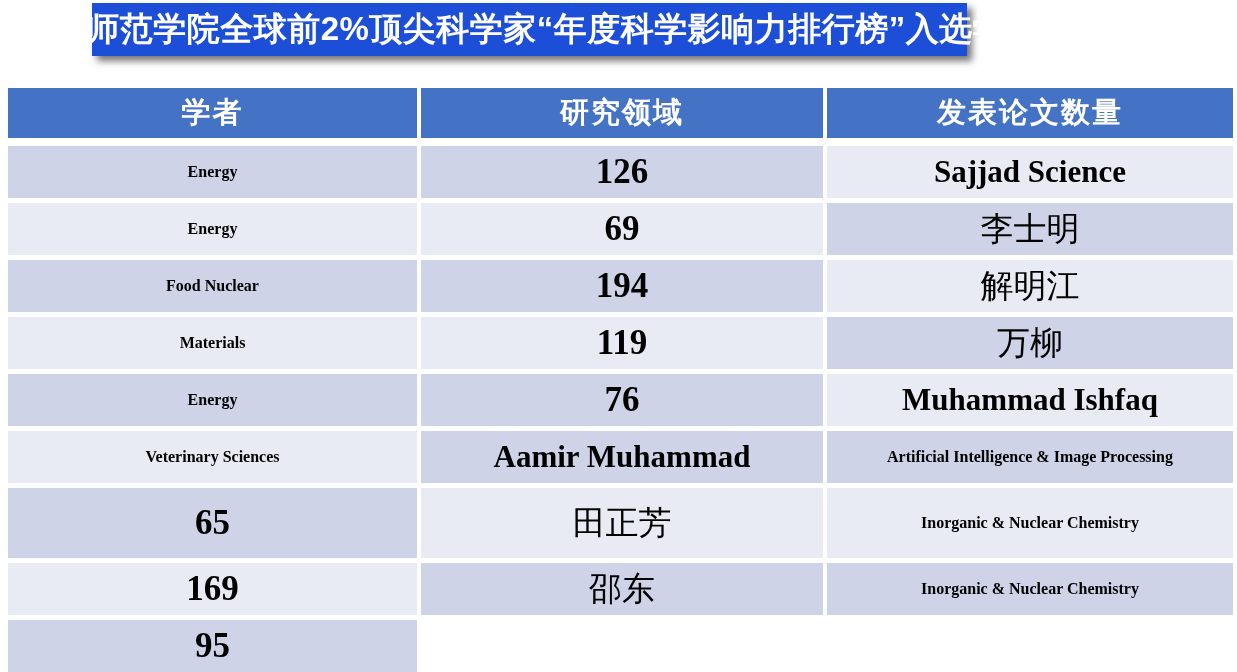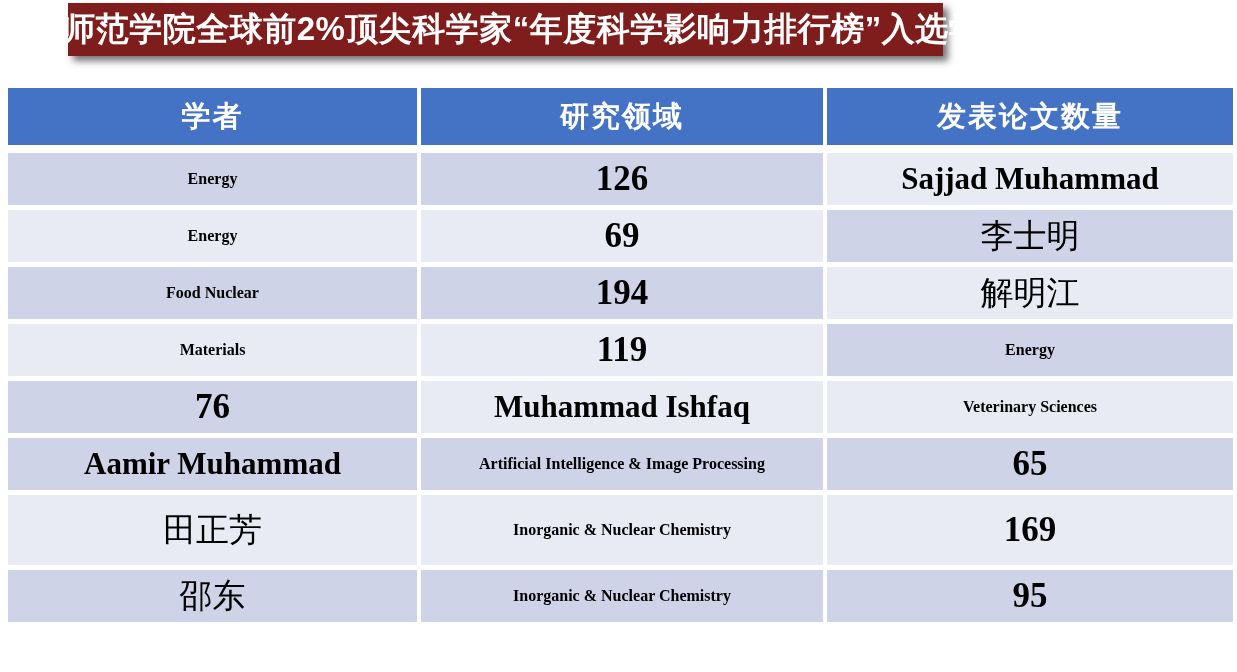--- a/index.html
+++ b/index.html
@@ -7,42 +7,42 @@
     width: 1237px; height: 672px;
     background: #ffffff;
     position: relative;
     overflow: hidden;
     font-family: "Liberation Sans", sans-serif;
   }
 
   
   .banner {
     position: absolute;
-    left: 68px; top: 3px;
+    left: 92px; top: 3px;
     width: 875px; height: 53px;
-    background: #7f1d1d;
+    background: #1d4ed8;
     color: #ffffff;
     display: flex; align-items: center; justify-content: center;
     font-size: 33px; font-weight: 700;
     letter-spacing: 0.5px;
     box-shadow: 5px 5px 7px rgba(70, 70, 70, 0.75);
     white-space: nowrap;
   }
 
   
   .table-wrap {
     position: absolute;
     left: 8px; top: 88px;
     width: 1225px;
   }
   .thead {
     display: grid;
     grid-template-columns: 409px 402px 406px;
     column-gap: 4px;
-    height: 57px;
+    height: 50px;
     margin-bottom: 8px;
   }
   .th {
     background: #4472C4;
     color: #ffffff;
     display: flex; align-items: center; justify-content: center;
     font-size: 29px; font-weight: 600;
     letter-spacing: 2px;
   }
   .tbody {
@@ -90,32 +90,33 @@
     <div class="th">学者</div>
     <div class="th">研究领域</div>
     <div class="th">发表论文数量</div>
   </div>
 
   <div class="tbody">
 
     <div class="cell dark field">Energy</div>
     <div class="cell dark papers">126</div>
 
-    <div class="cell light name en">Sajjad Muhammad</div>
+    <div class="cell light name en">Sajjad Science</div>
     <div class="cell light field">Energy</div>
     <div class="cell light papers">69</div>
 
     <div class="cell dark name zh">李士明</div>
     <div class="cell dark field">Food Nuclear</div>
     <div class="cell dark papers">194</div>
 
     <div class="cell light name zh">解明江</div>
     <div class="cell light field">Materials</div>
     <div class="cell light papers">119</div>
 
+    <div class="cell dark name zh">万柳</div>
     <div class="cell dark field">Energy</div>
     <div class="cell dark papers">76</div>
 
     <div class="cell light name en">Muhammad Ishfaq</div>
     <div class="cell light field">Veterinary Sciences</div>
 
     <div class="cell dark name en">Aamir Muhammad</div>
     <div class="cell dark field">
       <span class="wrap" style="display:inline-block; max-width:368px;">Artificial Intelligence &amp; Image Processing</span>
     </div>

